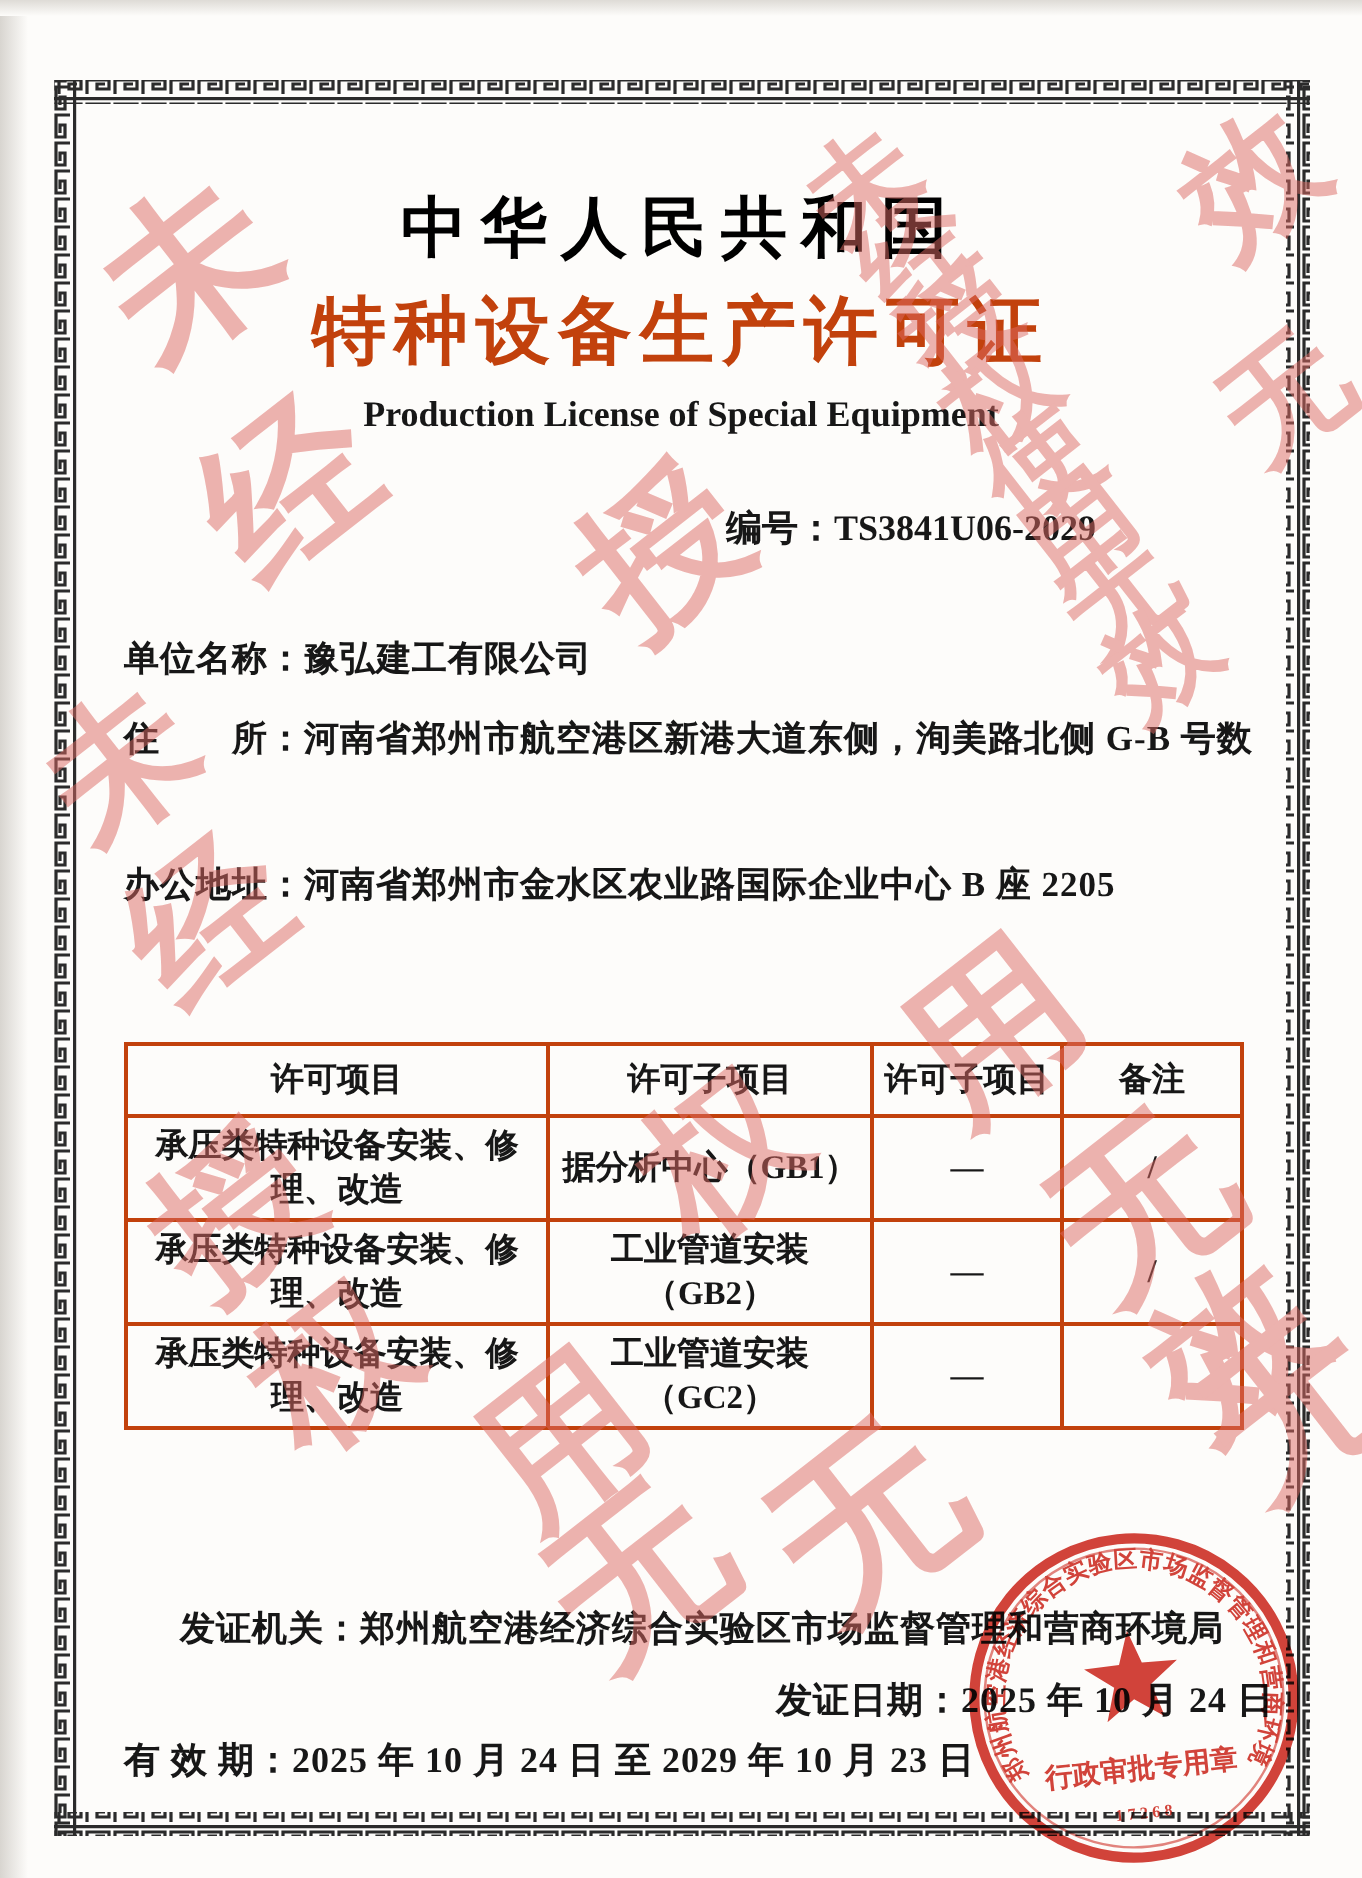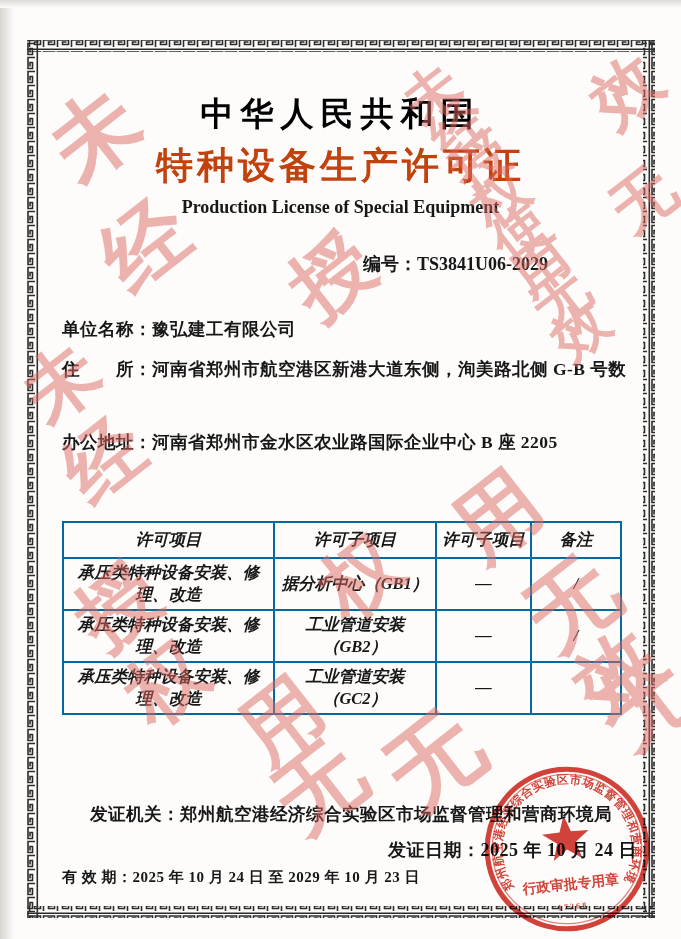--- a/index.html
+++ b/index.html
@@ -22,30 +22,30 @@
   .license-no{position:absolute;top:252px;left:115px;width:100%;text-align:center;font-size:18px;font-weight:700;}
   .fline{position:absolute;left:62px;font-size:17.5px;font-weight:600;letter-spacing:.5px;white-space:nowrap;}
   .l-company{top:317px;}
   .l-addr1{top:357px;}
   .l-addr2{top:394px;}
   .l-office{top:430px;}
   .l-approval{top:492px;font-weight:700;}
 
   
   table.lic{position:absolute;left:62px;top:521px;width:558px;border-collapse:collapse;table-layout:fixed;}
-  table.lic,.lic th,.lic td{border:2px solid #0369a1;font-style:italic;}
+  table.lic,.lic th,.lic td{border:2px solid #c2410c;}
   table.lic{border-width:2.5px;}
   .lic th{height:34px;font-size:16.5px;font-weight:700;text-align:center;padding:0 2px;}
   .lic td{height:48px;font-size:16.5px;font-weight:600;text-align:center;padding:1px 6px;line-height:1.35;}
   .c0{width:211px;} .c1{width:162px;} .c2{width:95px;} .c3{width:90px;}
 
   
   .l-authority{top:802px;font-weight:700;margin-left:28px;}
   .l-issuedate{top:838px;left:388px;font-weight:700;font-size:18px;}
-  .l-validity{top:868px;font-weight:700;font-size:15px;}
+  .l-validity{top:868px;font-weight:700;font-size:18px;}
 
   
   .seal{position:absolute;left:478px;top:760px;width:178px;height:178px;z-index:4;opacity:.9;mix-blend-mode:multiply;transform:rotate(-6deg);}
   .seal .ring{fill:none;stroke:var(--seal,#cf2f25);stroke-width:5;}
   .seal .ring2{fill:none;stroke:var(--seal,#cf2f25);stroke-width:1.2;opacity:.65;}
   .seal .star{fill:var(--seal,#cf2f25);}
   .seal text{fill:var(--seal,#cf2f25);font-family:"Liberation Serif",serif;font-weight:700;}
   .seal .ringtext{font-size:11.5px;letter-spacing:.4px;}
   .seal .centertext{font-size:13.5px;}
   .seal .serial{font-size:8px;letter-spacing:2px;}

